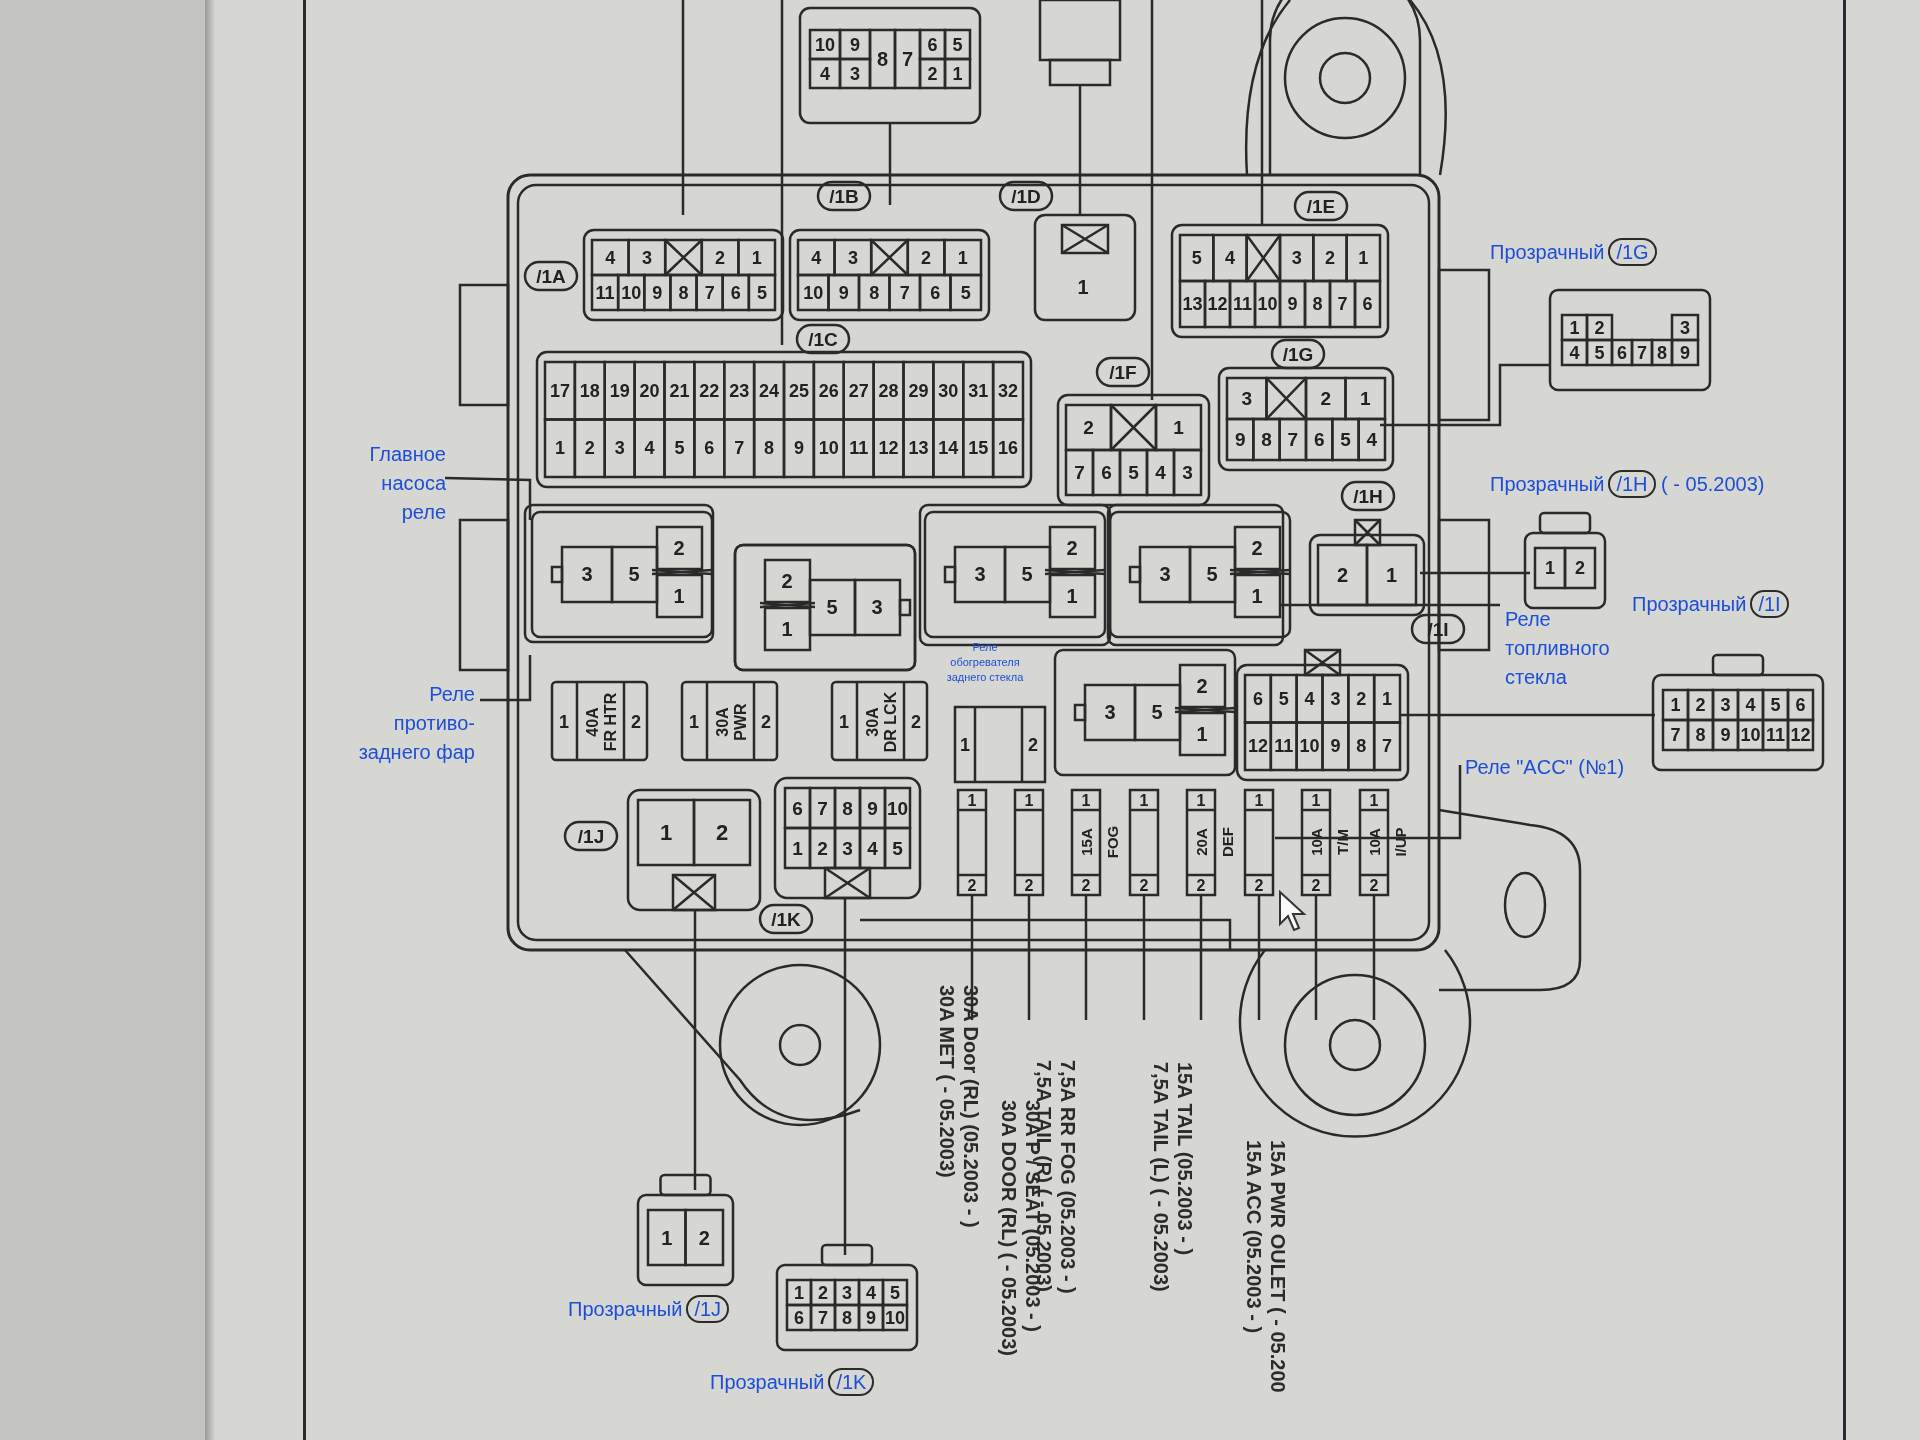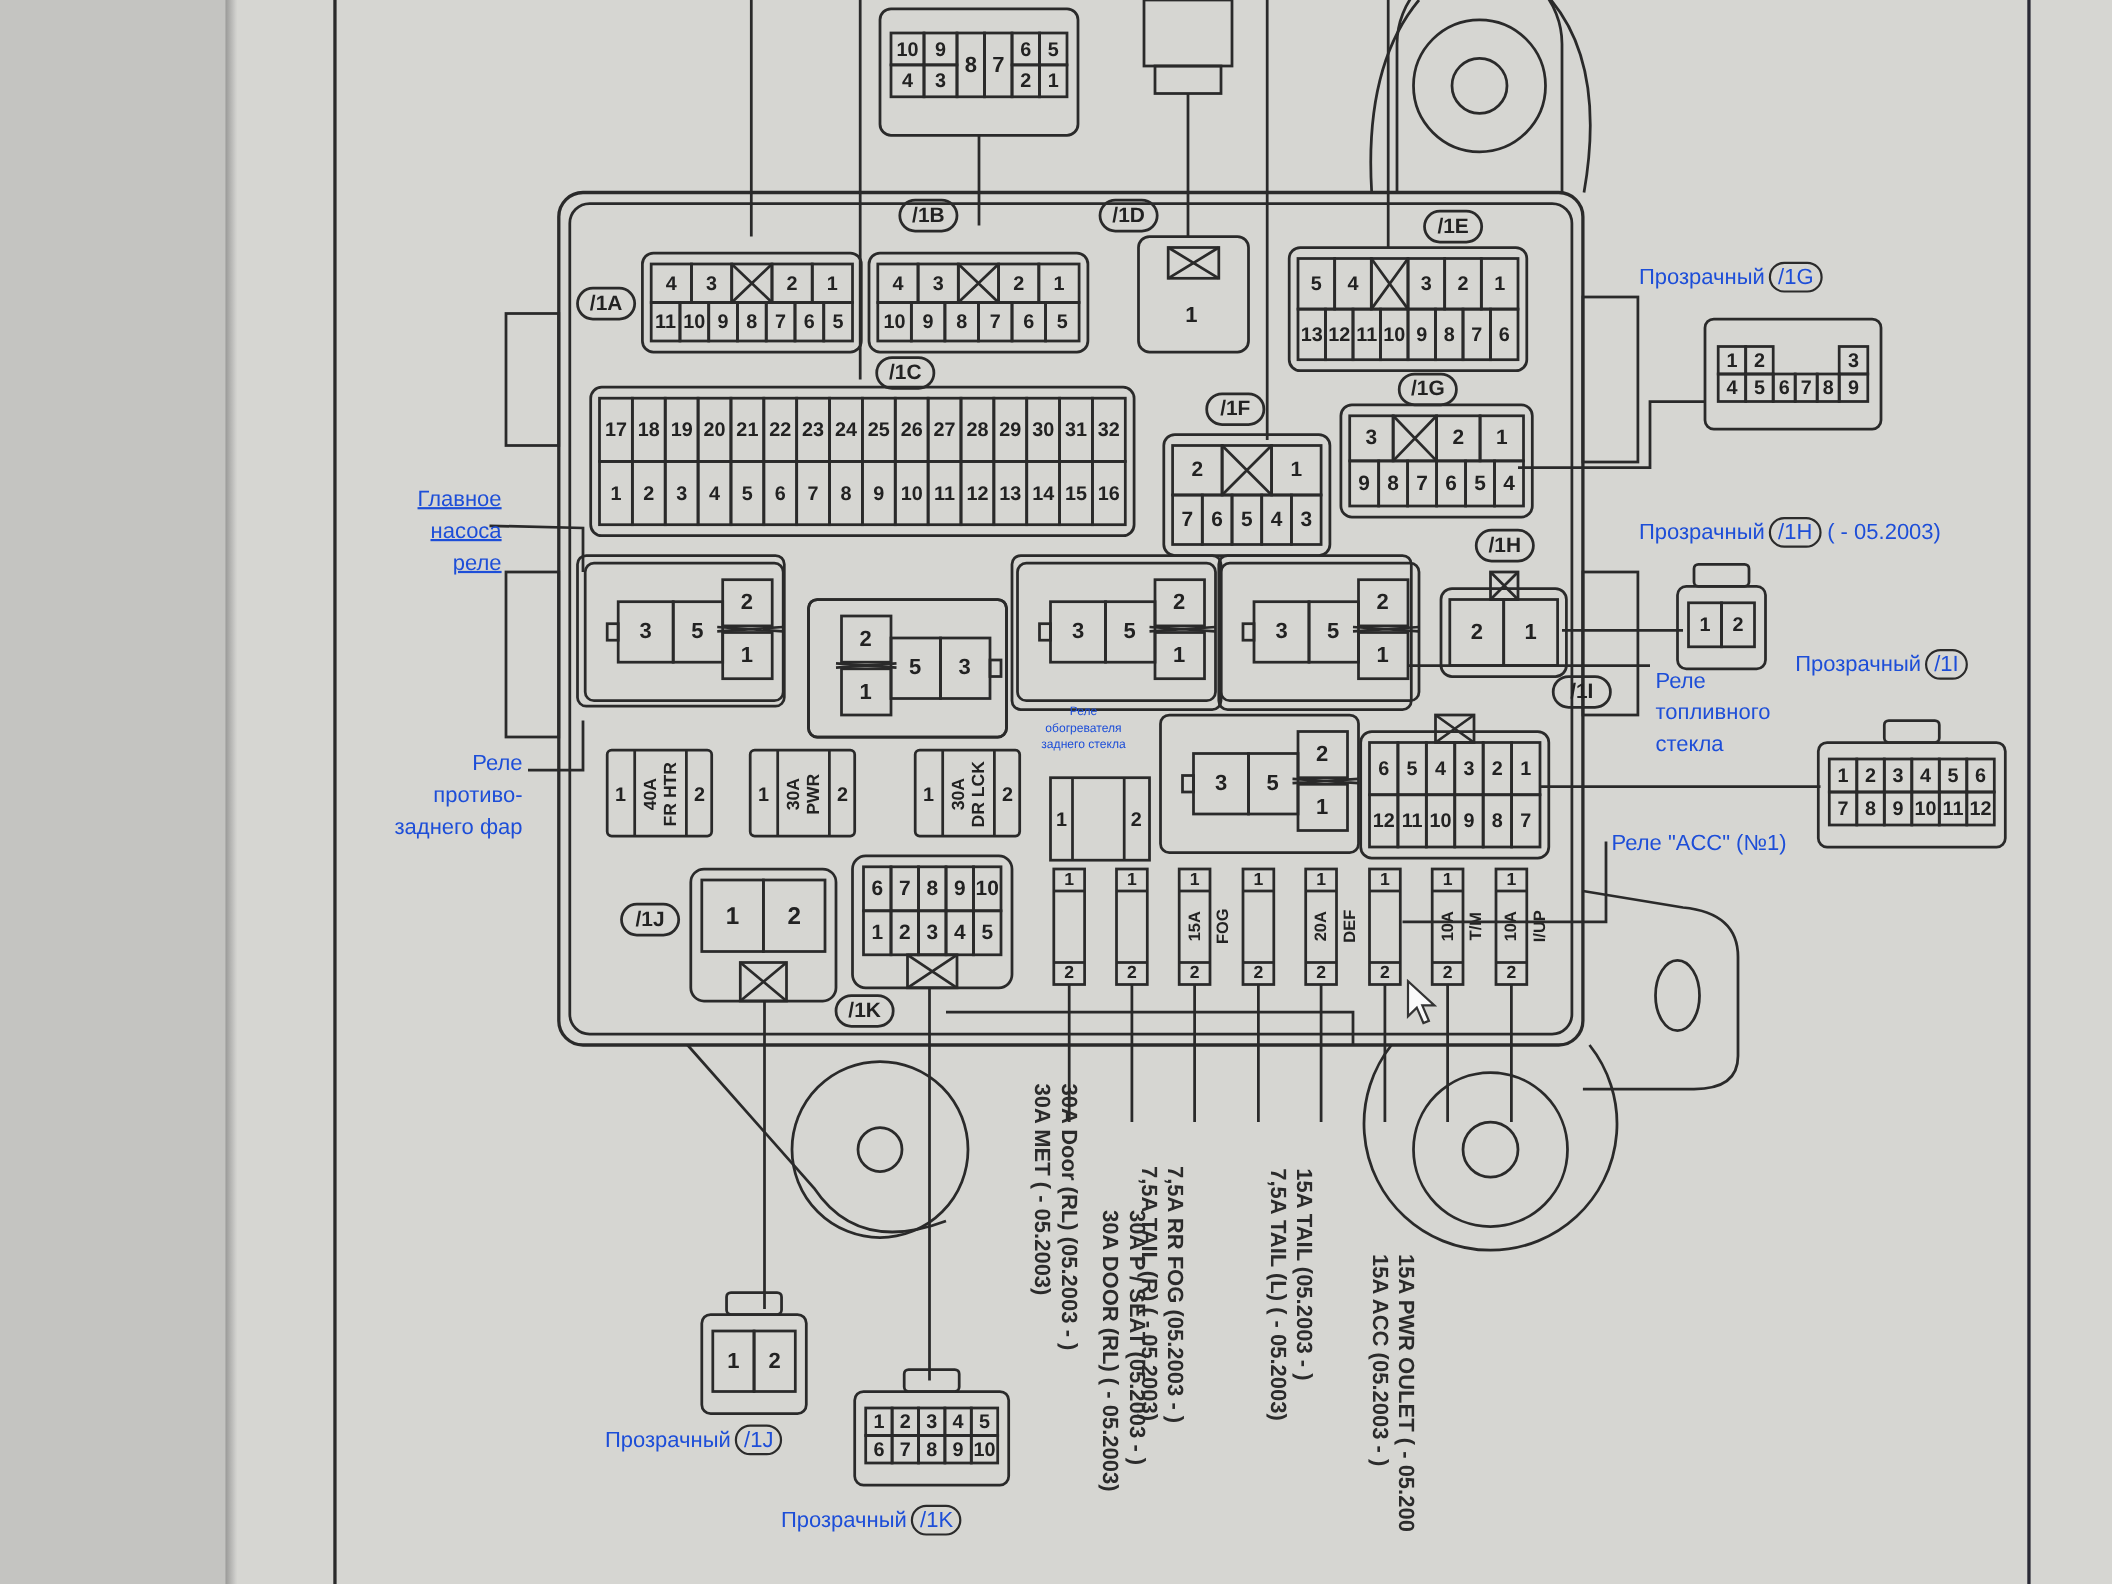--- a/index.html
+++ b/index.html
@@ -679,21 +679,21 @@
         <rect x="835" y="1305" width="24" height="25"></rect>
         <text x="847" y="1317.5" text-anchor="middle" dominant-baseline="central" font-size="18" stroke="none" fill="#222" font-weight="bold">8</text>
         <rect x="859" y="1305" width="24" height="25"></rect>
         <text x="871" y="1317.5" text-anchor="middle" dominant-baseline="central" font-size="18" stroke="none" fill="#222" font-weight="bold">9</text>
         <rect x="883" y="1305" width="24" height="25"></rect>
         <text x="895" y="1317.5" text-anchor="middle" dominant-baseline="central" font-size="18" stroke="none" fill="#222" font-weight="bold">10</text>
       </g>
     </g>
 </svg>
 
-<div class="lbl right" style="left:344px;top:440px;width:112px;text-decoration:underline;">
+<div class="lbl right" style="left:334px;top:440px;width:112px;">
   <div>Главное</div>
   <div>насоса</div>
   <div>реле</div>
 </div>
 <div class="lbl right" style="left:300px;top:680px;width:175px;">
   <div>Реле</div>
   <div>противо-</div>
   <div>заднего фар</div>
 </div>
 <div class="lbl" style="left:1505px;top:605px;">
@@ -711,21 +711,21 @@
 <div class="lbl" style="left:1490px;top:238px;">
   <span>Прозрачный</span><span class="tag">/1G</span>
 </div>
 <div class="lbl" style="left:1490px;top:470px;text-align:right;">
   <span>Прозрачный</span><span class="tag">/1H</span>
   <span>( - 05.2003)</span>
 </div>
 <div class="lbl" style="left:1632px;top:590px;">
   <span>Прозрачный</span><span class="tag">/1I</span>
 </div>
-<div class="lbl" style="left:550px;top:1295px;">
+<div class="lbl" style="left:568px;top:1295px;">
   <span>Прозрачный</span><span class="tag">/1J</span>
 </div>
 <div class="lbl" style="left:710px;top:1368px;">
   <span>Прозрачный</span><span class="tag">/1K</span>
 </div>
 
 <div class="vlabel" style="left:983px;top:985px;">
   <div>30A Door (RL) (05.2003 - )</div>
   <div>30A MET ( - 05.2003)</div>
 </div>

